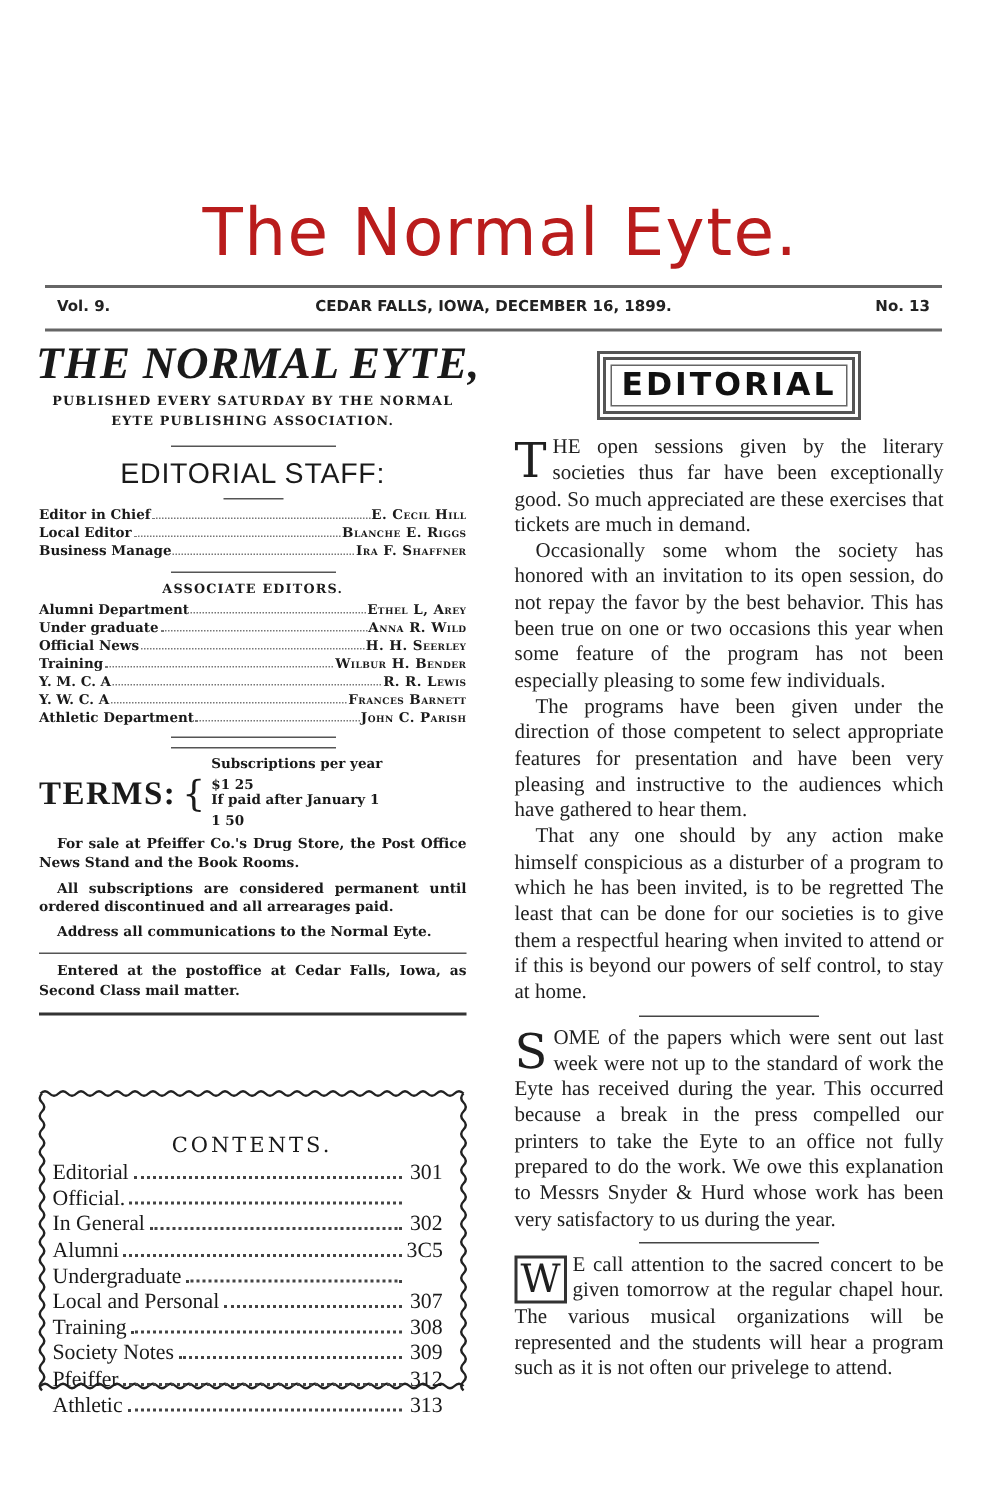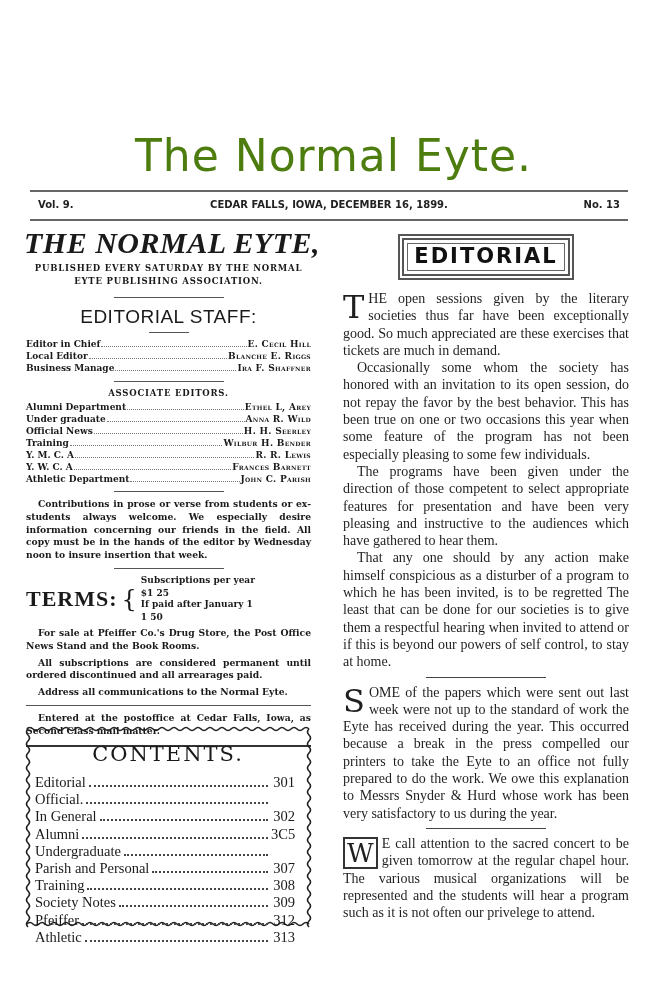--- a/index.html
+++ b/index.html
@@ -1,18 +1,18 @@
 <!DOCTYPE html>
 <html><head>
 <meta charset="utf-8">
 <style>
   html, body { margin: 0; padding: 0; background: #ffffff; }
   body { width: 667px; height: 1003px; position: relative; overflow: hidden; color: #1a1a1a; font-family: "Liberation Serif", serif; }
 
-  .masthead { position: absolute; left: 0; top: 130px; width: 667px; text-align: center; font-family: "DejaVu Sans", sans-serif; font-size: 44px; letter-spacing: 1px; color: #4d7c0f; }
+  .masthead { position: absolute; left: 0; top: 130px; width: 667px; text-align: center; font-family: "DejaVu Sans", sans-serif; font-size: 44px; letter-spacing: 1px; color: #b91c1c; }
   .rule { position: absolute; height: 0; border-top: 2px solid #666; }
   .dateline { position: absolute; top: 199px; left: 30px; width: 598px; font-family: "DejaVu Sans", sans-serif; font-size: 10px; font-weight: bold; color: #222; }
   .dateline .vol { position: absolute; left: 8px; }
   .dateline .place { position: absolute; left: 0; width: 598px; text-align: center; }
   .dateline .no { position: absolute; right: 8px; }
 
   
   .left { position: absolute; left: 26px; top: 226px; width: 285px; font-family: "DejaVu Serif", serif; font-size: 9.5px; line-height: 12.5px; }
   .paper-title { font-family: "Liberation Serif", serif; font-style: italic; font-weight: bold; font-size: 30px; line-height: 34px; text-align: center; letter-spacing: 0.5px; white-space: nowrap; margin-left: -2px; }
   .pub { text-align: center; font-weight: bold; font-size: 8.5px; letter-spacing: 0.8px; line-height: 13px; margin-top: 2px; }
@@ -33,21 +33,21 @@
   .terms .rates { flex: 1; }
   .terms .rate { display: flex; align-items: baseline; font-size: 9px; line-height: 10.5px; font-weight: bold; flex-direction: column; }
   .terms .rate .dots { flex: 1; border-bottom: 1px dotted #777; margin: 0 2px 2px; }
   .gap4 { height: 4px; }
   .full-rule { border-top: 1px solid #555; margin: 6px 0; }
   .thick-rule { border-top: 2px solid #333; margin: 7px 0 0; }
 
   
   .contents { position: absolute; left: 26px; top: 727px; width: 282px; height: 196px; border: 1.5px dashed transparent; }
   .contents svg.frame { position: absolute; left: -3px; top: -3px; }
-  .contents-title { text-align: center; font-family: "DejaVu Serif", serif; font-size: 21px; letter-spacing: 2px; margin-top: 14px; font-weight: normal; }
+  .contents-title { text-align: center; font-family: "DejaVu Serif", serif; font-size: 14px; letter-spacing: 2px; margin-top: 28px; font-weight: normal; }
   .toc { position: absolute; left: 8px; right: 14px; top: 46px; font-family: "Liberation Serif", serif; font-size: 14.5px; line-height: 17.2px; }
   .toc-row { display: flex; align-items: baseline; }
   .toc-row .label { white-space: nowrap; }
   .toc-row .lead { flex: 1; border-bottom: 2px dotted #444; margin: 0 3px 4px; height: 0; border-bottom-style: dotted; letter-spacing: 6px; }
   .toc-row .page { width: 24px; text-align: right; white-space: nowrap; }
 
   
   .right { position: absolute; left: 343px; top: 232px; width: 286px; font-family: "Liberation Serif", serif; font-size: 14px; line-height: 17.3px; color: #1f1f1f; }
   .ed-banner { width: 176px; height: 46px; margin: 2px auto 10px; position: relative; border: 6px double #555; box-sizing: border-box; background:
      repeating-linear-gradient(90deg, #fff 0 2px, transparent 2px 4px); }
@@ -126,21 +126,20 @@
         <span class="dots"></span>
         <span class="name">Frances Barnett</span>
       </div>
     <div class="roster-row">
         <span class="role">Athletic Department</span>
         <span class="dots"></span>
         <span class="name">John C. Parish</span>
       </div>
   </div>
   <div class="center-rule" style="margin:6px auto 6px;"></div>
-  <p class="para indent">Contributions in prose or verse from students or ex-students always welcome. We especially desire information concerning our friends in the field. All copy must be in the hands of the editor by Wednesday noon to insure insertion that week.</p>
   <div class="center-rule" style="margin:6px auto 2px;"></div>
   <div class="terms">
     <span class="terms-label">TERMS:</span>
     <span class="brace">{</span>
     <div class="rates">
       <div class="rate">
           <span>Subscriptions per year</span>
           <span class="dots"></span>
           <span>$1 25</span>
         </div>
@@ -189,21 +188,21 @@
         <span class="label">Alumni</span>
         <span class="lead"></span>
         <span class="page">3C5</span>
       </div>
     <div class="toc-row">
         <span class="label">Undergraduate</span>
         <span class="lead"></span>
         <span class="page"></span>
       </div>
     <div class="toc-row">
-        <span class="label">Parish and Personal</span>
+        <span class="label">Local and Personal</span>
         <span class="lead"></span>
         <span class="page">307</span>
       </div>
     <div class="toc-row">
         <span class="label">Training</span>
         <span class="lead"></span>
         <span class="page">308</span>
       </div>
     <div class="toc-row">
         <span class="label">Society Notes</span>

